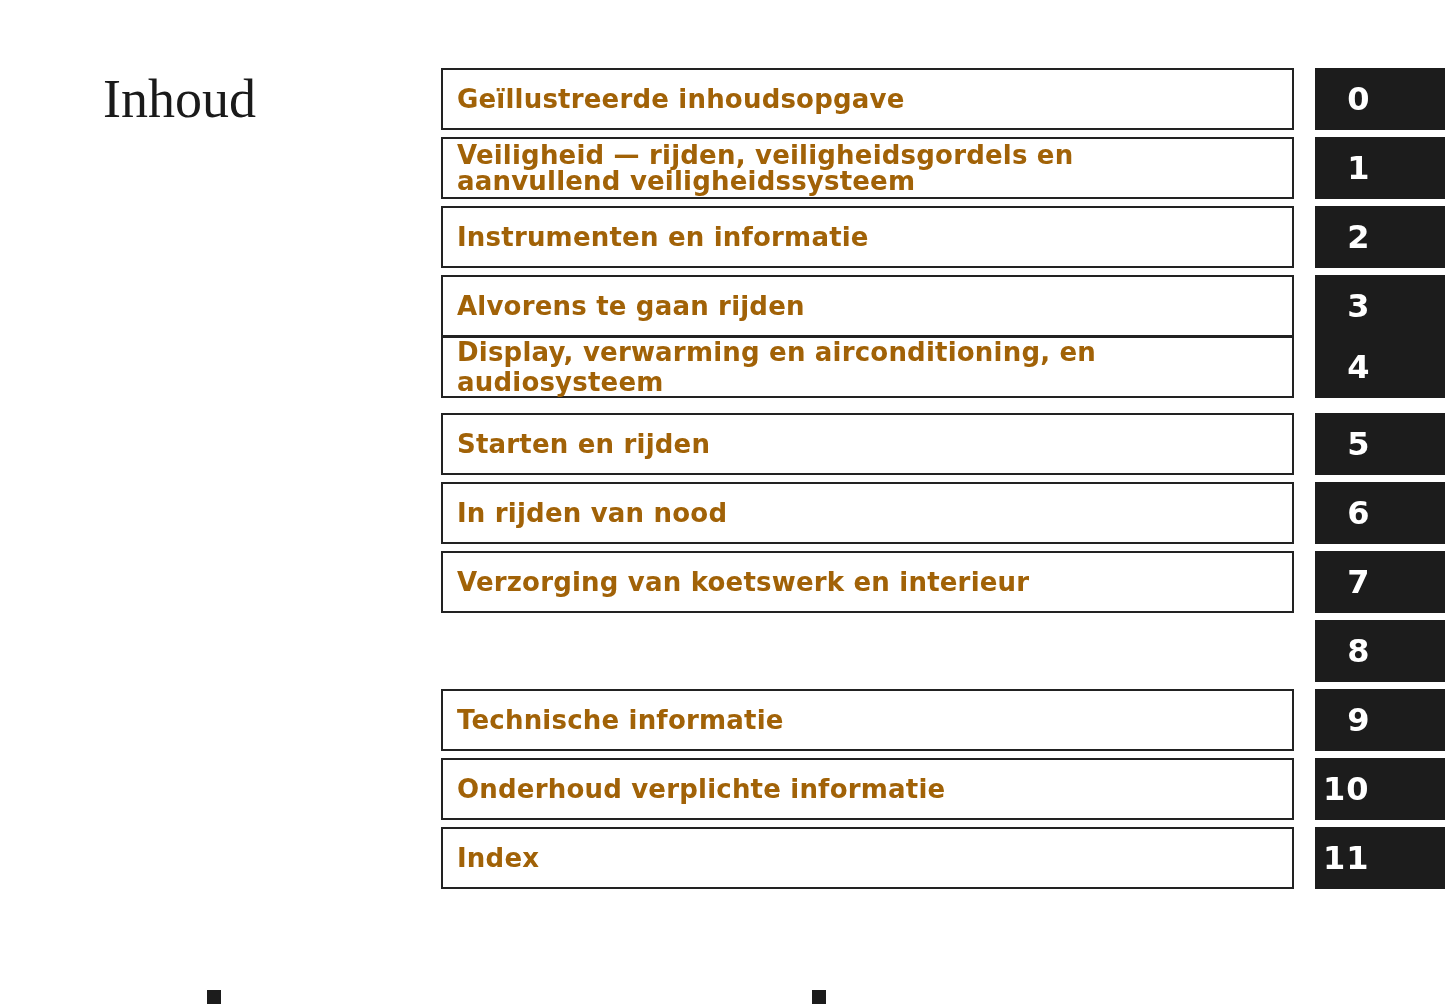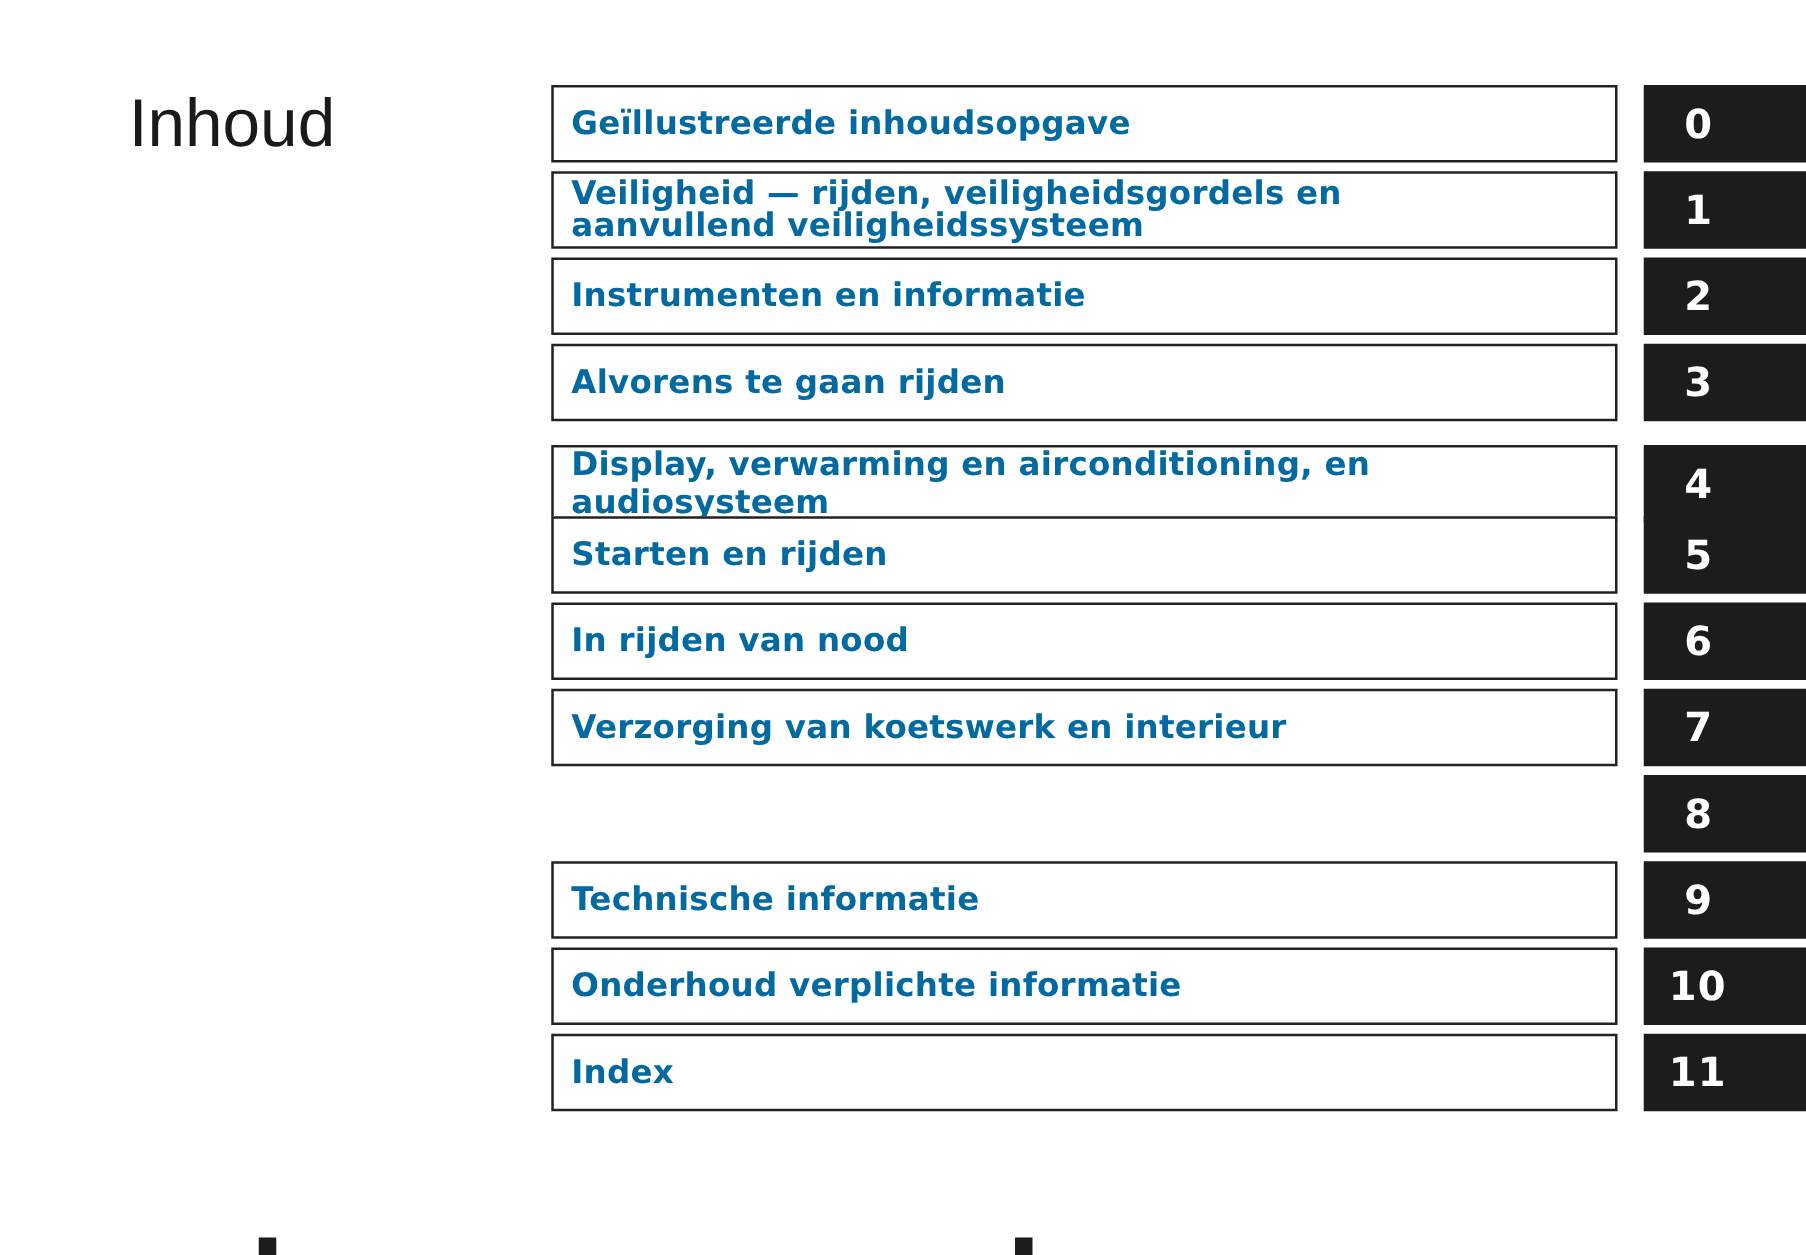--- a/index.html
+++ b/index.html
@@ -2,41 +2,41 @@
 <html><head>
 <meta charset="utf-8">
 <style>
   html, body { margin:0; padding:0; }
   body {
     width:1445px; height:1004px; background:#ffffff; position:relative; overflow:hidden;
     font-family: "DejaVu Sans", sans-serif; color:#1a1a1a;
   }
   .page-title {
     position:absolute; left:103px; top:72px;
-    font-family: Liberation Sans, sans-serif; font-weight:300;
+    font-family: Liberation Serif, serif; font-weight:300;
     font-size:54px; letter-spacing:0px; color:#1a1a1a; line-height:1;
   }
   .toc { position:absolute; left:441px; top:68px; }
   .row { position:absolute; left:0; width:1004px; height:62px; }
   .entry {
     position:absolute; left:0; top:0; width:849px; height:58px;
     border:2px solid #222; background:#fff; box-sizing:content-box;
     display:flex; align-items:center; cursor:pointer;
   }
   .entry-label {
     padding-left:14px; font-weight:bold; font-size:26px; line-height:26px;
-    color:#0369a1; letter-spacing:0.2px; white-space:pre-line;
+    color:#a16207; letter-spacing:0.2px; white-space:pre-line;
   }
   .entry-label.two-line { font-size:26px; line-height:26px; }
   .tab {
     position:absolute; left:874px; top:0; width:130px; height:62px;
     background:#1c1c1c; color:#fff; display:flex; align-items:center; cursor:pointer;
   }
   .tab-number {
-    font-weight:bold; font-size:32px; color:#ffffff; padding-left:20px; letter-spacing:1px;
+    font-weight:bold; font-size:32px; color:#ffffff; padding-left:8px; letter-spacing:1px;
   }
   .tab-number.center { width:88px; text-align:center; padding-left:0; }
   .bottom-mark { position:absolute; background:#1c1c1c; width:14px; height:14px; top:990px; }
 </style>
 </head>
 <body>
 
 <div class="page-title">Inhoud</div>
 
 <div class="toc">
@@ -70,21 +70,21 @@
 
   <div class="row" style="top:207px">
     <div class="entry">
       <span class="entry-label">Alvorens te gaan rijden</span>
     </div>
     <div class="tab">
       <span class="tab-number center">3</span>
     </div>
   </div>
 
-  <div class="row" style="top:288px">
+  <div class="row" style="top:268px">
     <div class="entry">
       <span class="entry-label two-line" style="line-height:30px">Display, verwarming en airconditioning, en
 audiosysteem</span>
     </div>
     <div class="tab">
       <span class="tab-number center">4</span>
     </div>
   </div>
 
   <div class="row" style="top:345px">

